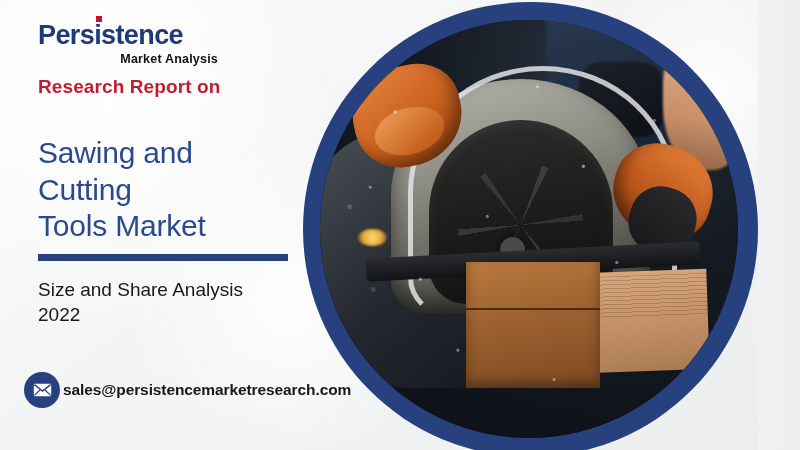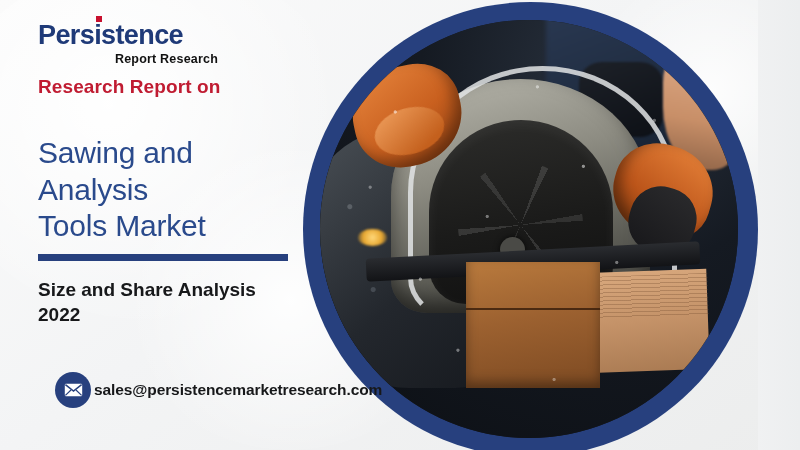--- a/index.html
+++ b/index.html
@@ -403,29 +403,29 @@
     width: 250px;
     height: 7px;
     background: #27407e;
   }
 
   .subtitle {
     position: absolute;
     left: 38px;
     top: 278px;
     font-size: 19px;
-    font-weight: bold;
+    font-weight: normal;
     color: #17181a;
     line-height: 1.3;
   }
   .subtitle-line { white-space: nowrap; }
 
   .email-row {
     position: absolute;
-    left: 55px;
+    left: 24px;
     top: 372px;
     display: flex;
     align-items: center;
     text-align: center;
   }
   .email-icon {
     width: 36px;
     height: 36px;
     border-radius: 50%;
     background: #27407e;
@@ -485,28 +485,28 @@
     </div>
   </div>
 
   <div class="content">
 
     <div class="logo">
       <div class="logo-main">
         <span>Persistence</span>
         <span class="logo-dot"></span>
       </div>
-      <div class="logo-sub">Report Research</div>
+      <div class="logo-sub">Market Analysis</div>
     </div>
 
     <div class="eyebrow">Research Report on</div>
 
     <div class="title">
       <div class="title-line">Sawing and</div>
-      <div class="title-line">Analysis</div>
+      <div class="title-line">Cutting</div>
       <div class="title-line">Tools Market</div>
     </div>
 
     <div class="divider"></div>
 
     <div class="subtitle">
       <div class="subtitle-line">Size and Share Analysis</div>
       <div class="subtitle-line">2022</div>
     </div>
 

